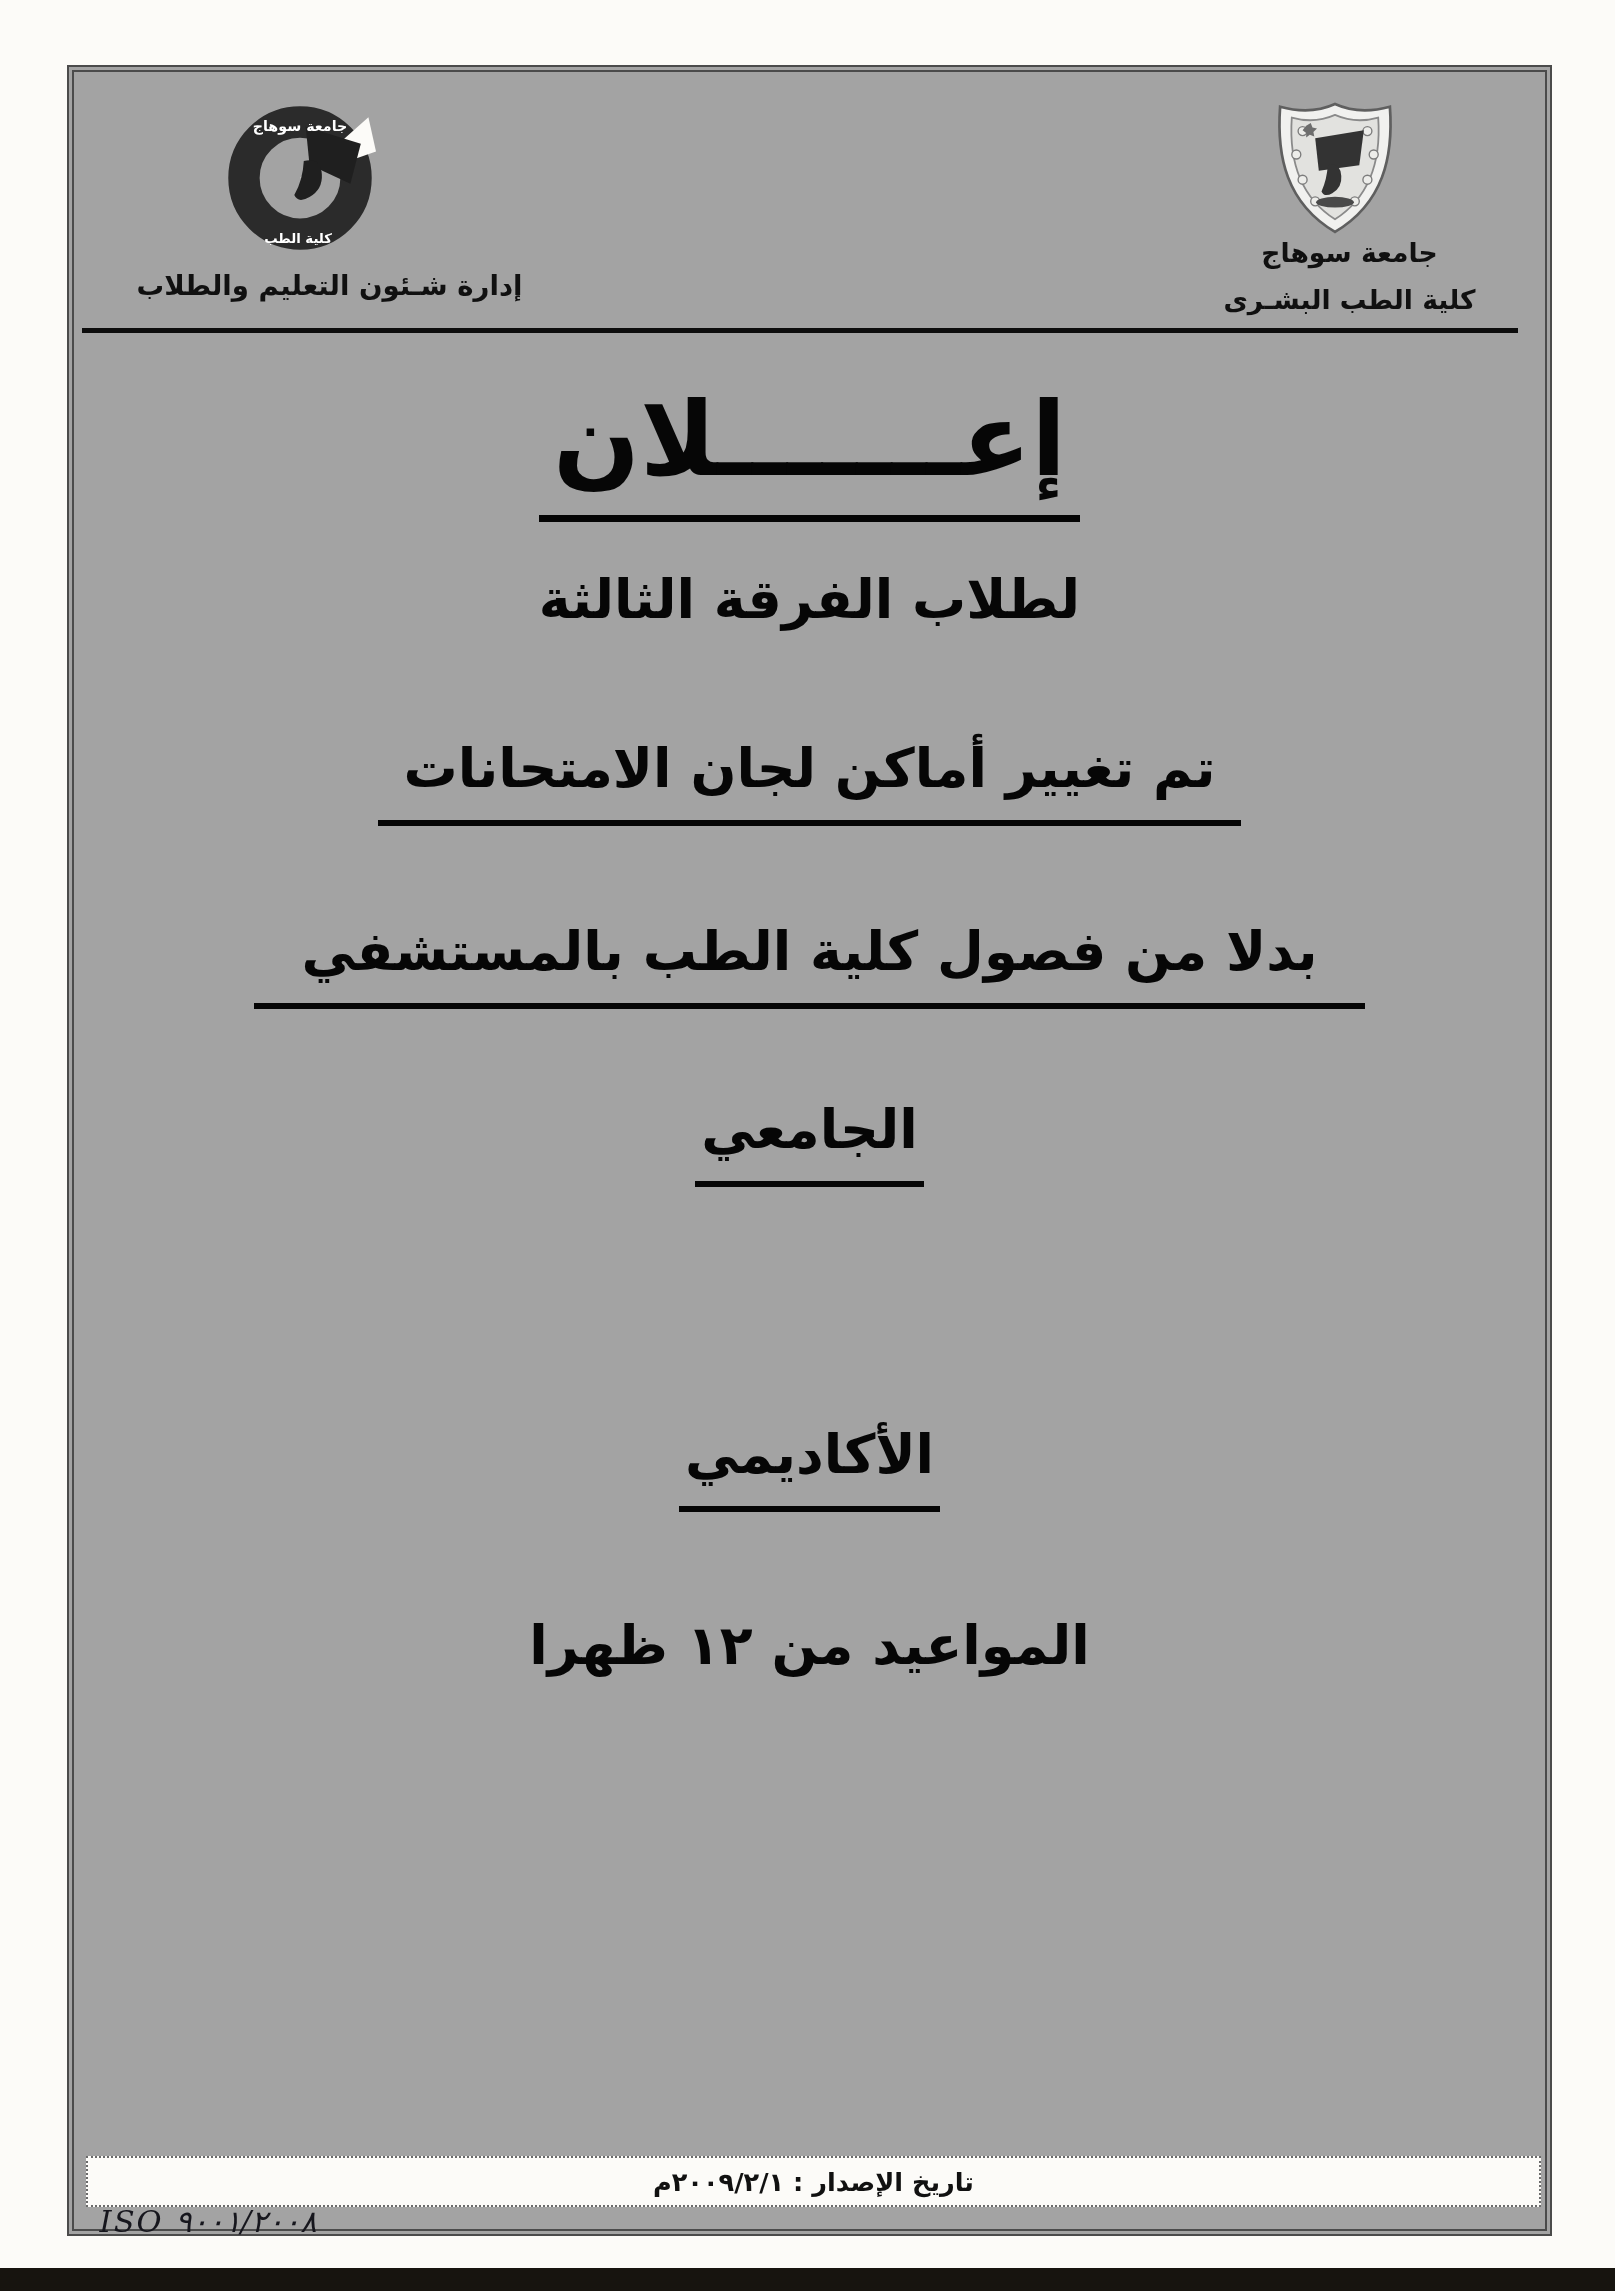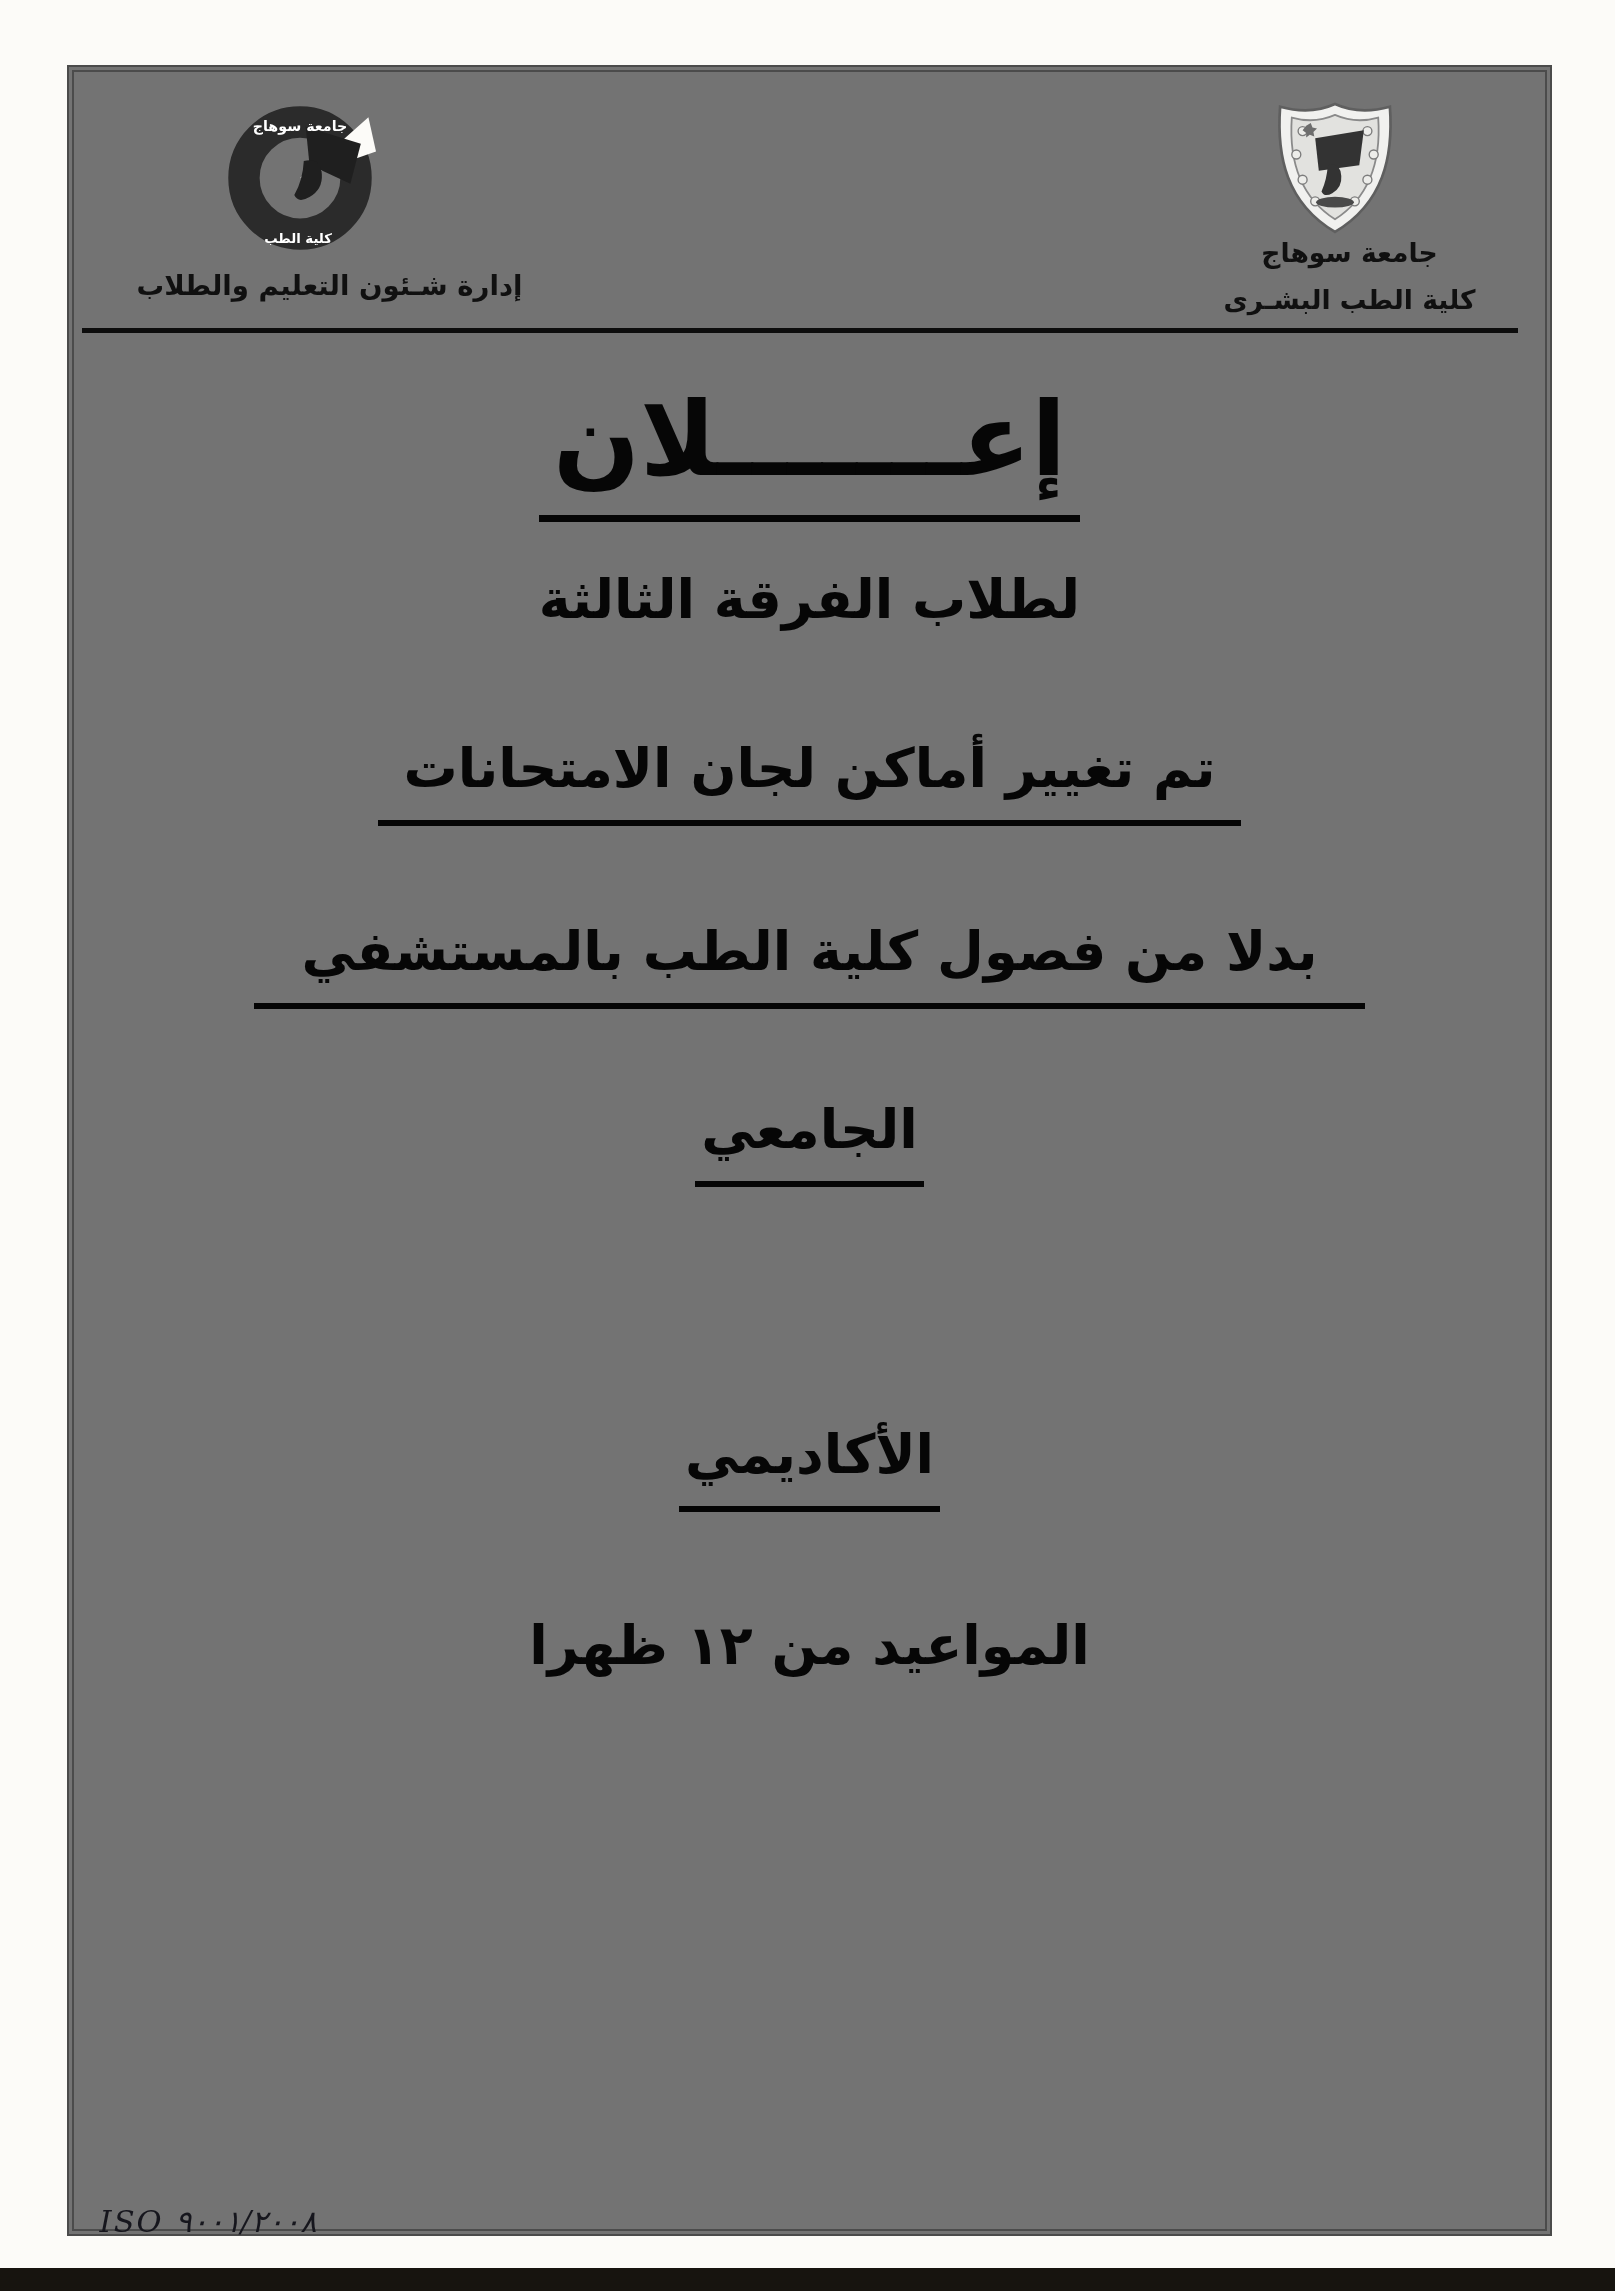--- a/index.html
+++ b/index.html
@@ -4,21 +4,21 @@
 <style>
   html,body{margin:0;padding:0;}
   body{
     width:1616px;height:2291px;position:relative;
     background:#fcfbf8;
     font-family:"DejaVu Sans",sans-serif;
     color:#0b0b0b;overflow:hidden;
   }
   .page-frame{
     position:absolute;left:67px;top:65px;width:1485px;height:2171px;
-    border:7.9px double #4b4b4b;box-sizing:border-box;background:#737373;
+    border:7.9px double #4b4b4b;box-sizing:border-box;background:#a3a3a3;
   }
   .frame-inner{position:absolute;left:0;top:0;right:0;bottom:0;}
 
   
   .circle-logo{position:absolute;left:150px;top:29.6px;width:152px;height:152px;}
   .shield-logo{position:absolute;left:1198px;top:25.6px;width:126px;height:140px;}
   .dept-label{
     position:absolute;left:34px;top:197px;width:443px;
     direction:rtl;text-align:center;
     font-size:27.6px;font-weight:bold;color:#101010;
@@ -142,20 +142,21 @@
 
     <div class="ann-line l7">
       <span class="u u-word">الأكاديمي</span>
     </div>
 
     <div class="ann-line l8">
       <span>المواعيد من ١٢ ظهرا</span>
     </div>
 
     <div class="footer-table">
+      <div class="footer-cell cell-date">تاريخ الإصدار : ٢٠٠٩/٢/١م</div>
     </div>
 
     <div class="iso-label">ISO ٩٠٠١/٢٠٠٨</div>
 
   </div>
 </div>
 
 <div class="scan-band"></div>
 
 

